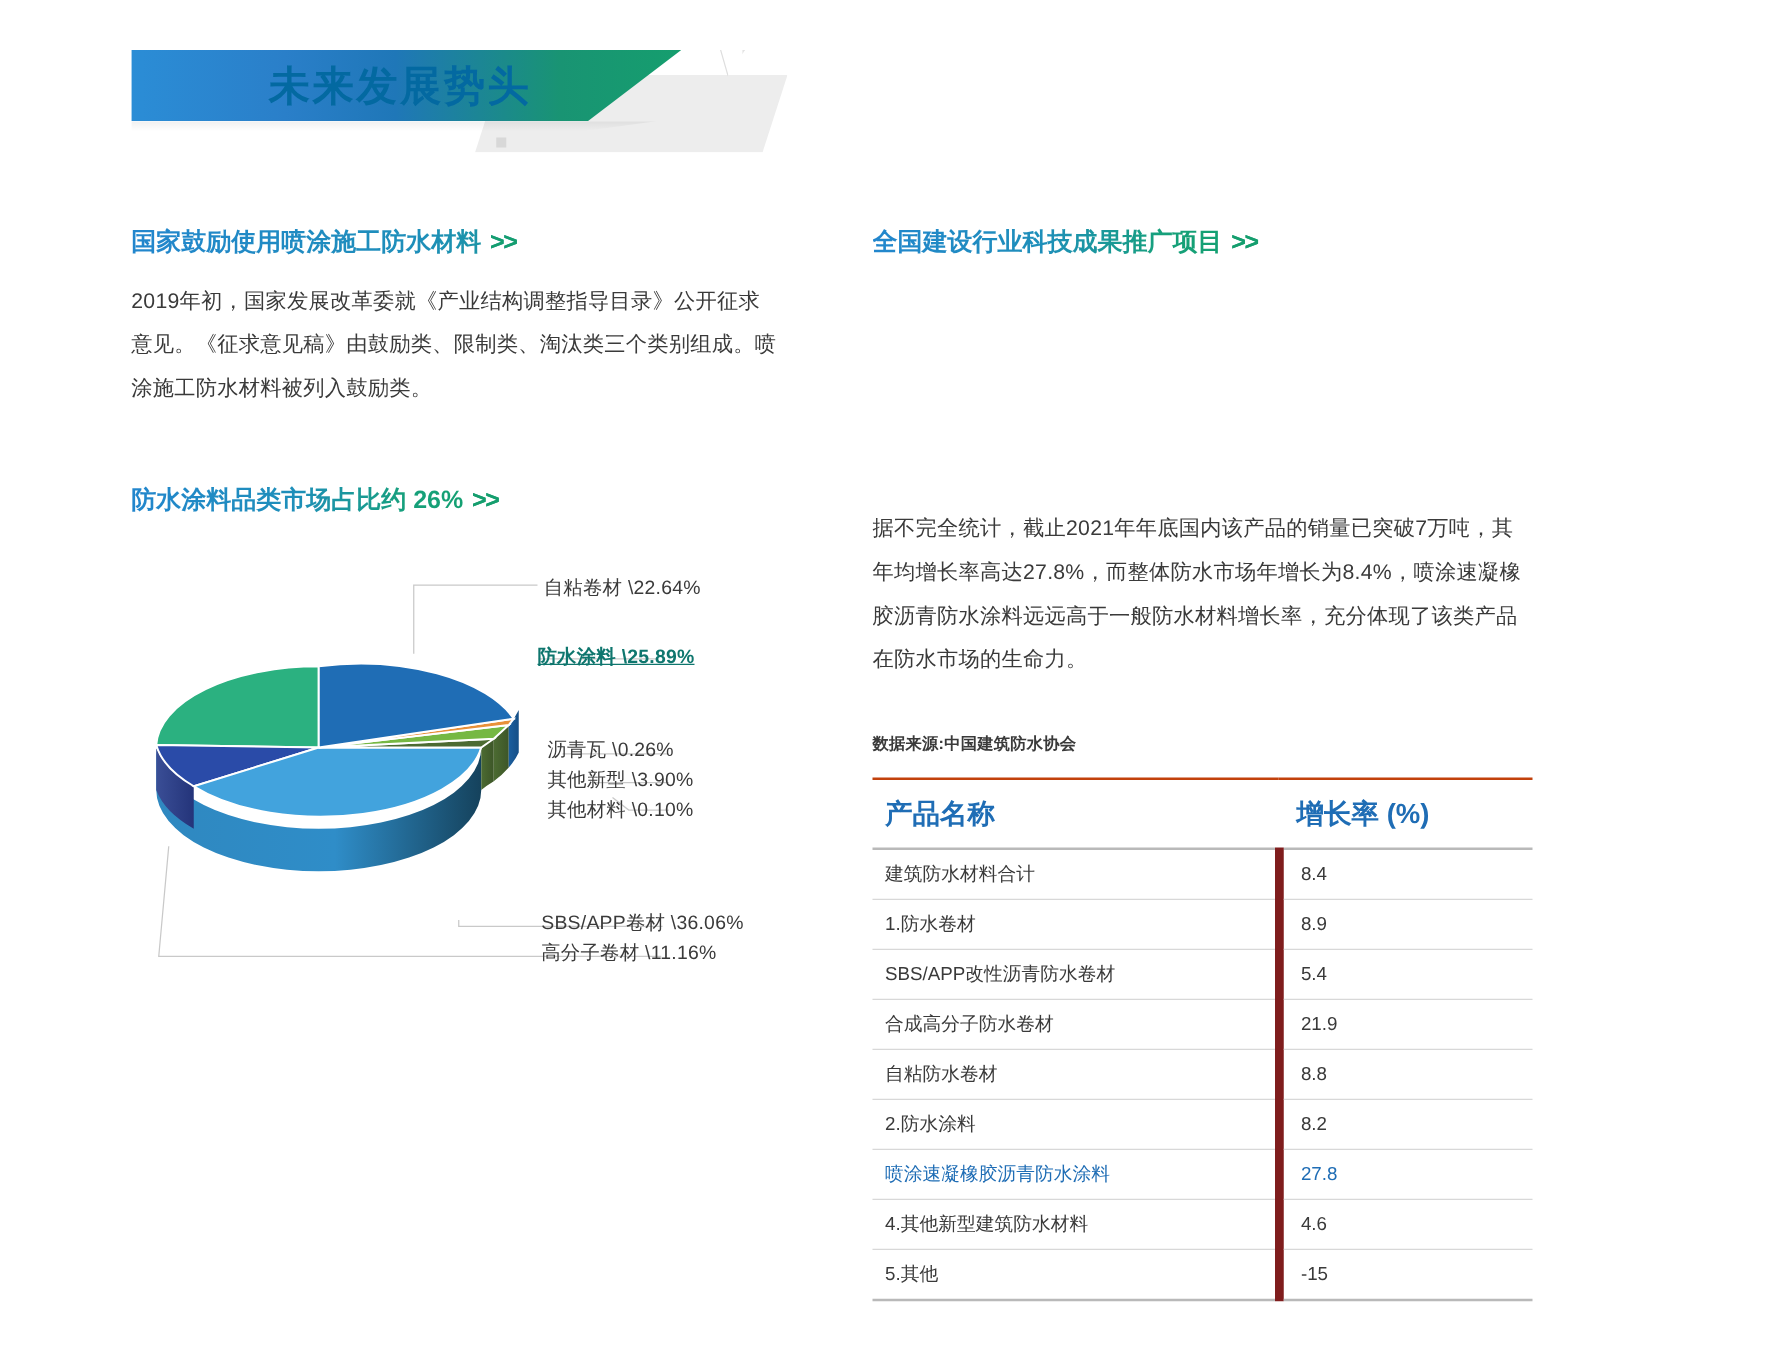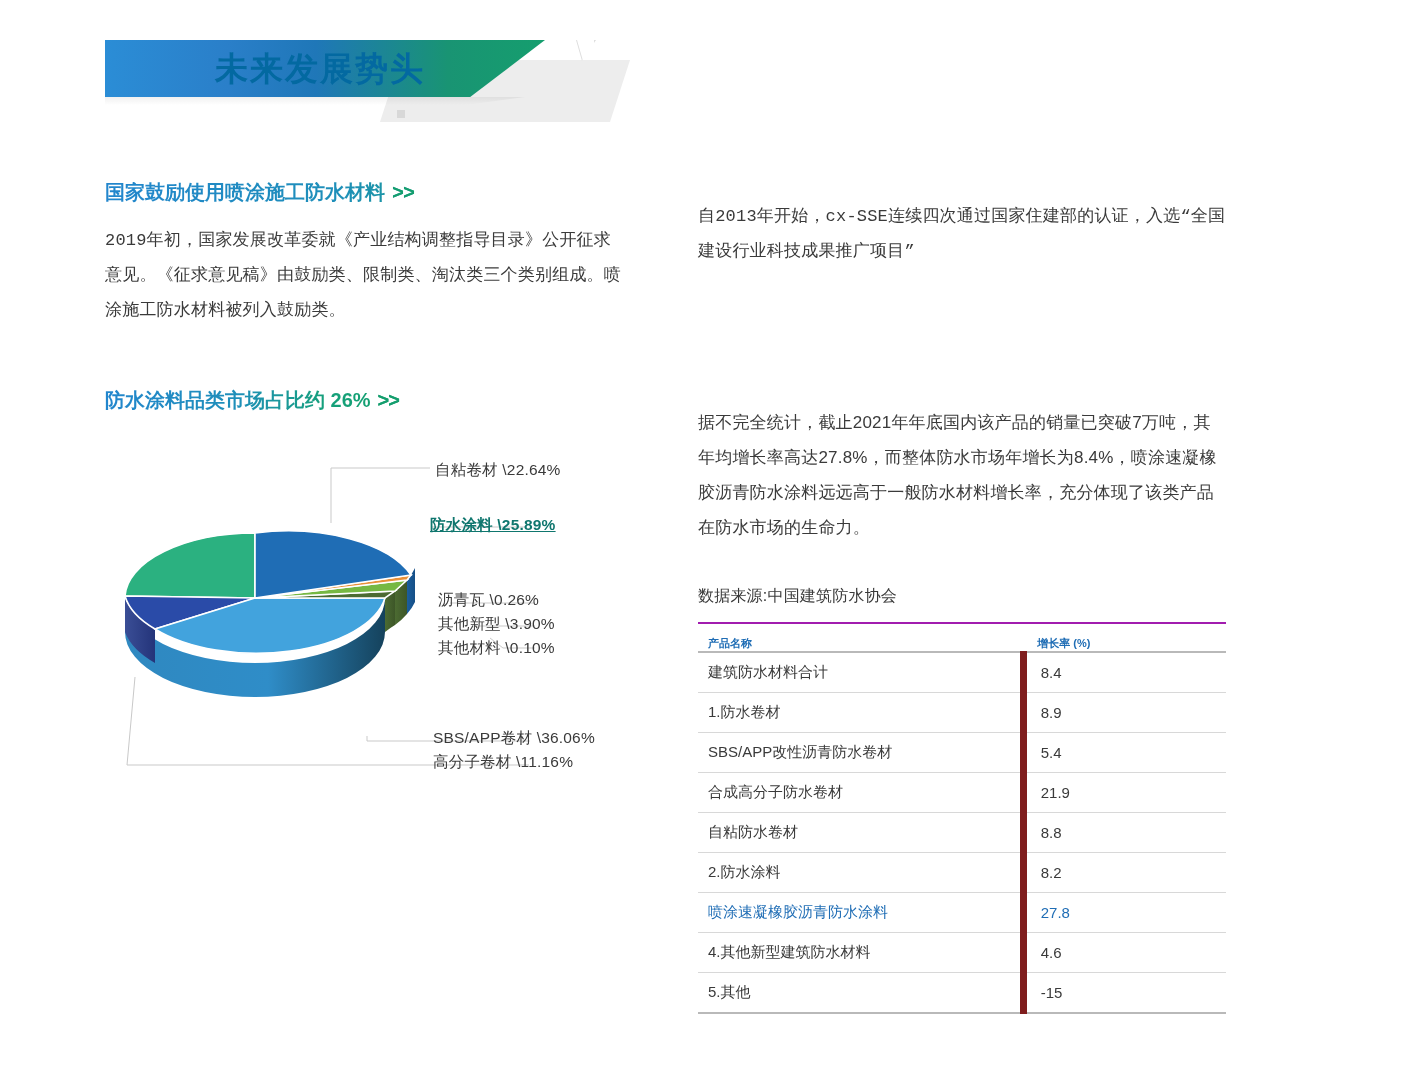--- a/index.html
+++ b/index.html
@@ -110,21 +110,21 @@
     letter-spacing: -1px;
   }
   .sec-body {
     margin-top: 18px;
     font-size: 17px;
     line-height: 2.05;
     color: #3a3a3a;
     letter-spacing: 0.2px;
   }
 
-  .block-a { position: absolute; top: 32px; left: 0; font-family: Liberation Mono, monospace; }
+  .block-a { position: absolute; top: 32px; left: 0; }
   .block-b { position: absolute; top: 238px; left: 0; }
 
   
   #pie-wrap {
     position: absolute;
     left: 0; top: 300px;
     width: 545px; height: 330px;
   }
   #pie-svg { display: block; }
   .lbl {
@@ -137,38 +137,39 @@
   .lbl.hl {
     color: #0f766e;
     font-weight: bold;
     text-decoration: underline;
   }
 
   
   .src-note {
     position: absolute;
     top: 436px; left: 0;
-    font-size: 16px;
+    font-size: 13px;
     color: #3a3a3a;
     letter-spacing: 0.2px;
+    font-weight: bold;
   }
   #growth-table {
     position: absolute;
     top: 472px; left: 0;
     width: 528px;
     border-collapse: collapse;
     font-size: 15px;
   }
   #growth-table thead th {
     text-align: left;
-    font-size: 11px;
+    font-size: 22px;
     font-weight: bold;
     color: #1f6db5;
-    padding: 12px 0 0 10px;
-    border-top: 2px solid #a21caf;
+    padding: 12px 0 12px 10px;
+    border-top: 2px solid #c2410c;
     border-bottom: 2px solid #b9b9b9;
     background: #ffffff;
   }
   #growth-table tbody td {
     padding: 10px 16px 10px 10px;
     border-bottom: 1px solid #d8d8d8;
     color: #3a3a3a;
     vertical-align: middle;
   }
   #growth-table tbody tr:last-child td {
@@ -272,21 +273,21 @@
       <div class="lbl" style="left:333px; top:164px;">其他新型 \3.90%</div>
       <div class="lbl" style="left:333px; top:188px;">其他材料 \0.10%</div>
       <div class="lbl" style="left:328px; top:278px;">SBS/APP卷材 \36.06%</div>
       <div class="lbl" style="left:328px; top:302px;">高分子卷材 \11.16%</div>
     </div>
   </div>
 
   <div class="col-right">
 
     <div class="block-a">
-      <div class="sec-body" style="width:528px;">自2013年开始，cx-SSE连续四次通过国家住建部的认证，入选“全国建设行业科技成果推广项目”</div>
+      <div class="sec-head"><span>全国建设行业科技成果推广项目</span><span class="arrows">&gt;&gt;</span></div>
     </div>
 
     <div class="block-b">
       <div class="sec-body" style="width:528px;">据不完全统计，截止2021年年底国内该产品的销量已突破7万吨，其年均增长率高达27.8%，而整体防水市场年增长为8.4%，喷涂速凝橡胶沥青防水涂料远远高于一般防水材料增长率，充分体现了该类产品在防水市场的生命力。</div>
     </div>
 
     <div class="src-note">数据来源:中国建筑防水协会</div>
 
     <table id="growth-table">
       <thead>

